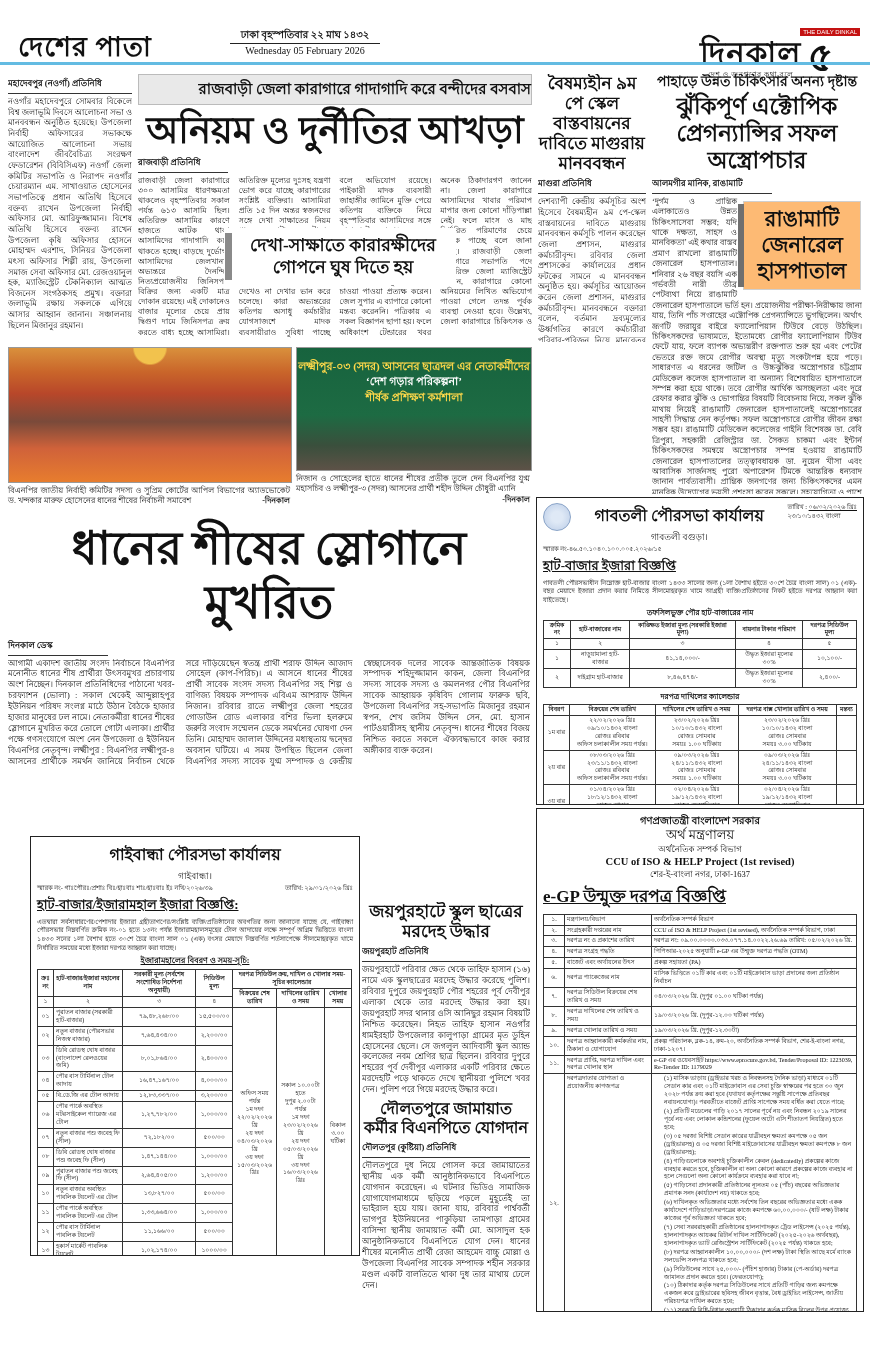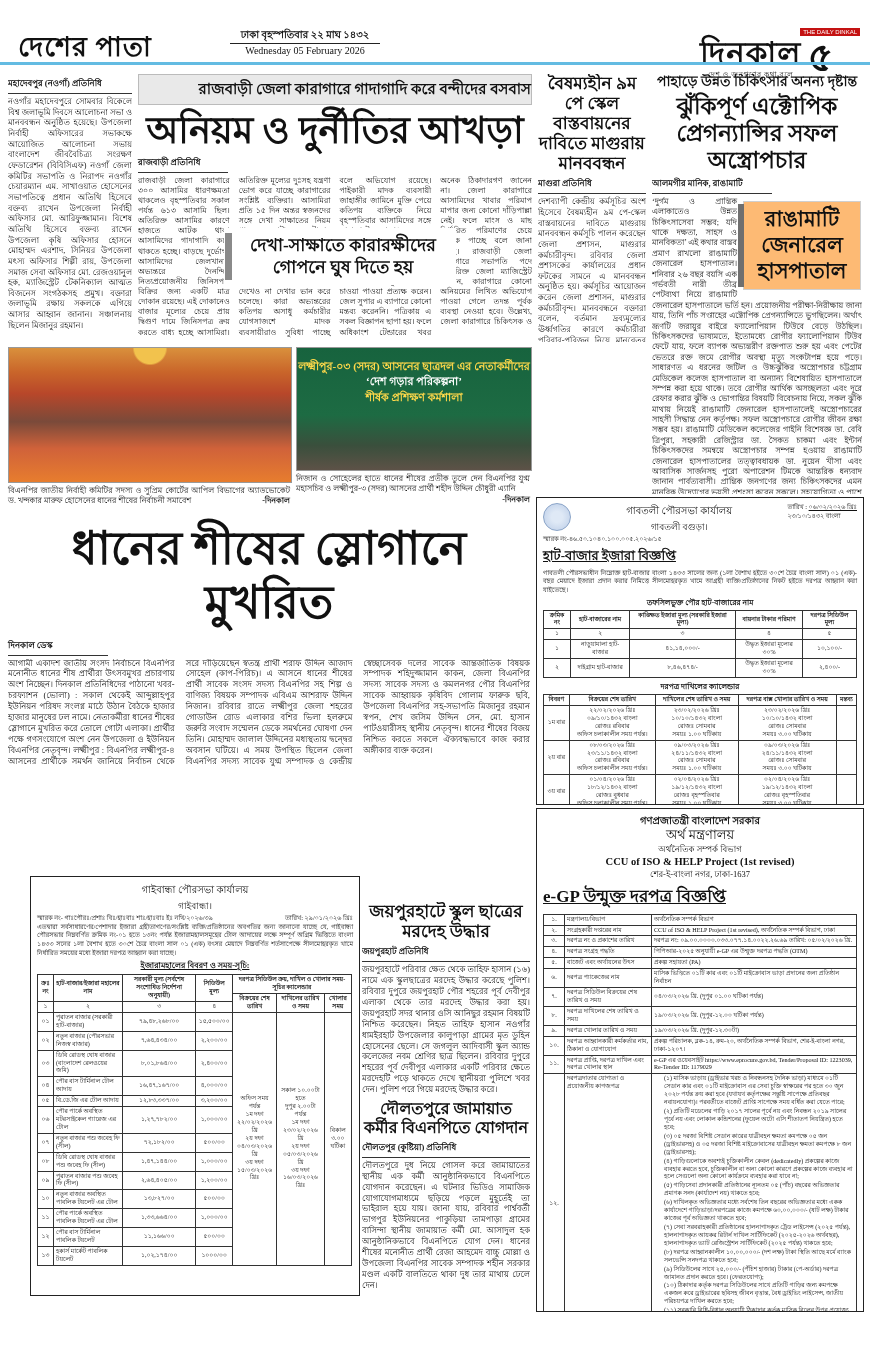--- a/index.html
+++ b/index.html
@@ -37,21 +37,21 @@
   .photo{border:1px solid #999;}
   .photo-left{background:
      radial-gradient(circle at 50% 0%,#f2c24d 0 8%,transparent 9%),
      linear-gradient(180deg,#d9903c 0%,#c9652a 18%,#b8472a 34%,#7a4a3a 55%,#d0623a 75%,#e77d2e 100%);}
   .photo-right{background:linear-gradient(180deg,#17633e 0%,#1d6b43 55%,#3a4f3c 80%,#5d5247 100%);}
   .banner{color:#ffd94a;font-weight:bold;text-align:center;font-size:11px;line-height:1.4;padding-top:11px;}
   .banner .w{color:#fff;}
   .caption{font-size:8px;line-height:1.3;text-align:justify;margin-top:3px;}
   
   .notice{border:1.5px solid #222;background:#fff;padding:5px 6px;}
-  .notice h2{margin:0;font-size:10px;text-align:center;font-weight:normal;}
+  .notice h2{margin:0;font-size:16px;text-align:center;font-weight:bold;}
   .notice .sub{font-size:9px;text-align:center;}
   .tiny{font-size:6.4px;line-height:1.35;}
   .ntitle{font-size:13px;font-weight:bold;text-align:left;margin:2px 0;text-decoration:underline;}
   table.nt{border-collapse:collapse;width:100%;}
   table.nt th,table.nt td{border:1px solid #333;font-size:6.1px;line-height:1.3;padding:1px 2px;
       text-align:center;vertical-align:middle;font-weight:normal;}
   table.nt th{font-weight:bold;}
   .pre{white-space:pre-line;}
   .seal{width:26px;height:26px;border:1px solid #8aa4c8;border-radius:50%;
         background:radial-gradient(circle,#dfe9f6 30%,#b9cbe6 100%);}
@@ -363,27 +363,28 @@
               <div>(১০) ঠিকাদার কর্তৃক দরপত্র সিডিউলের সাথে প্রতিটি গাড়ির জন্য কমপক্ষে একজন করে ড্রাইভারের ছবিসহ জীবন বৃত্তান্ত, বৈধ ড্রাইভিং লাইসেন্স, জাতীয় পরিচয়পত্র দাখিল করতে হবে;</div>
               <div>(১১) সরকারি বিধি-বিধান অনুযায়ী ঠিকাদার কর্তৃক মাসিক বিলের উপর প্রযোজ্য আইটি ও ভ্যাট কর্তনপূর্বক সেবা মূল্য প্রদান করা হবে। এছাড়াও দরপত্র সিডিউল ও e-GP এর অন্যান্য শর্তাবলি প্রতিপালন করতে হবে।</div>
             </div>
         </td>
       </tr>
     </tbody>
   </table>
 
 </div>
 
-<div class="abs notice clip" style="left:30px;top:876px;width:316px;height:408px;">
+<div class="abs notice clip" style="left:30px;top:836px;width:316px;height:408px;">
   <h2>গাইবান্ধা পৌরসভা কার্যালয়</h2>
   <div class="sub">গাইবান্ধা।</div>
   <div style="display:flex;justify-content:space-between;" class="tiny">
     <span>স্মারক নং- গাঃপৌরঃ/প্রশাঃ বিঃ/হাঃবাঃ শাঃ/হাঃবাঃ ইঃ নথি/২০২৬/৩৯</span>
     <span>তারিখ: ২৯/০১/২০২৬ খ্রিঃ</span>
   </div>
+  <div class="ntitle">হাট-বাজার/ইজারামহাল ইজারা বিজ্ঞপ্তি:</div>
   <div class="tiny just">এতদ্বারা সর্বসাধারণের/পেশাদার ইজারা গ্রহীতাগণের/সংশ্লিষ্ট ব্যক্তি/প্রতিষ্ঠানের অবগতির জন্য জানানো যাচ্ছে যে, গাইবান্ধা পৌরসভার নিম্নবর্ণিত ক্রমিক নং-০১ হতে ১৩নং পর্যন্ত ইজারামহালসমূহের টোল আদায়ের লক্ষে সম্পূর্ণ অগ্রিম ভিত্তিতে বাংলা ১৪৩৩ সনের ১লা বৈশাখ হতে ৩০শে চৈত্র বাংলা সাল ০১ (এক) বৎসর মেয়াদে নিম্নবর্ণিত শর্তসাপেক্ষে সীলমোহরকৃত খামে নির্ধারিত সময়ের মধ্যে ইজারা দরপত্র আহ্বান করা যাচ্ছে।</div>
   <div class="ctr bold ul" style="font-size:8px;margin:2px 0;text-decoration:underline;">ইজারামহালের বিবরণ ও সময়-সূচি:</div>
   <div style="display:flex;">
     <table class="nt" style="width:62%;">
       <thead>
         <tr>
           <th>ক্রঃ নং</th>
           <th>হাট-বাজার/ইজারা মহালের নাম</th>
           <th>সরকারী মূল্য (সর্বশেষ সংশোধিত নির্দেশনা অনুযায়ী)</th>
           <th>সিডিউল মূল্য</th>

